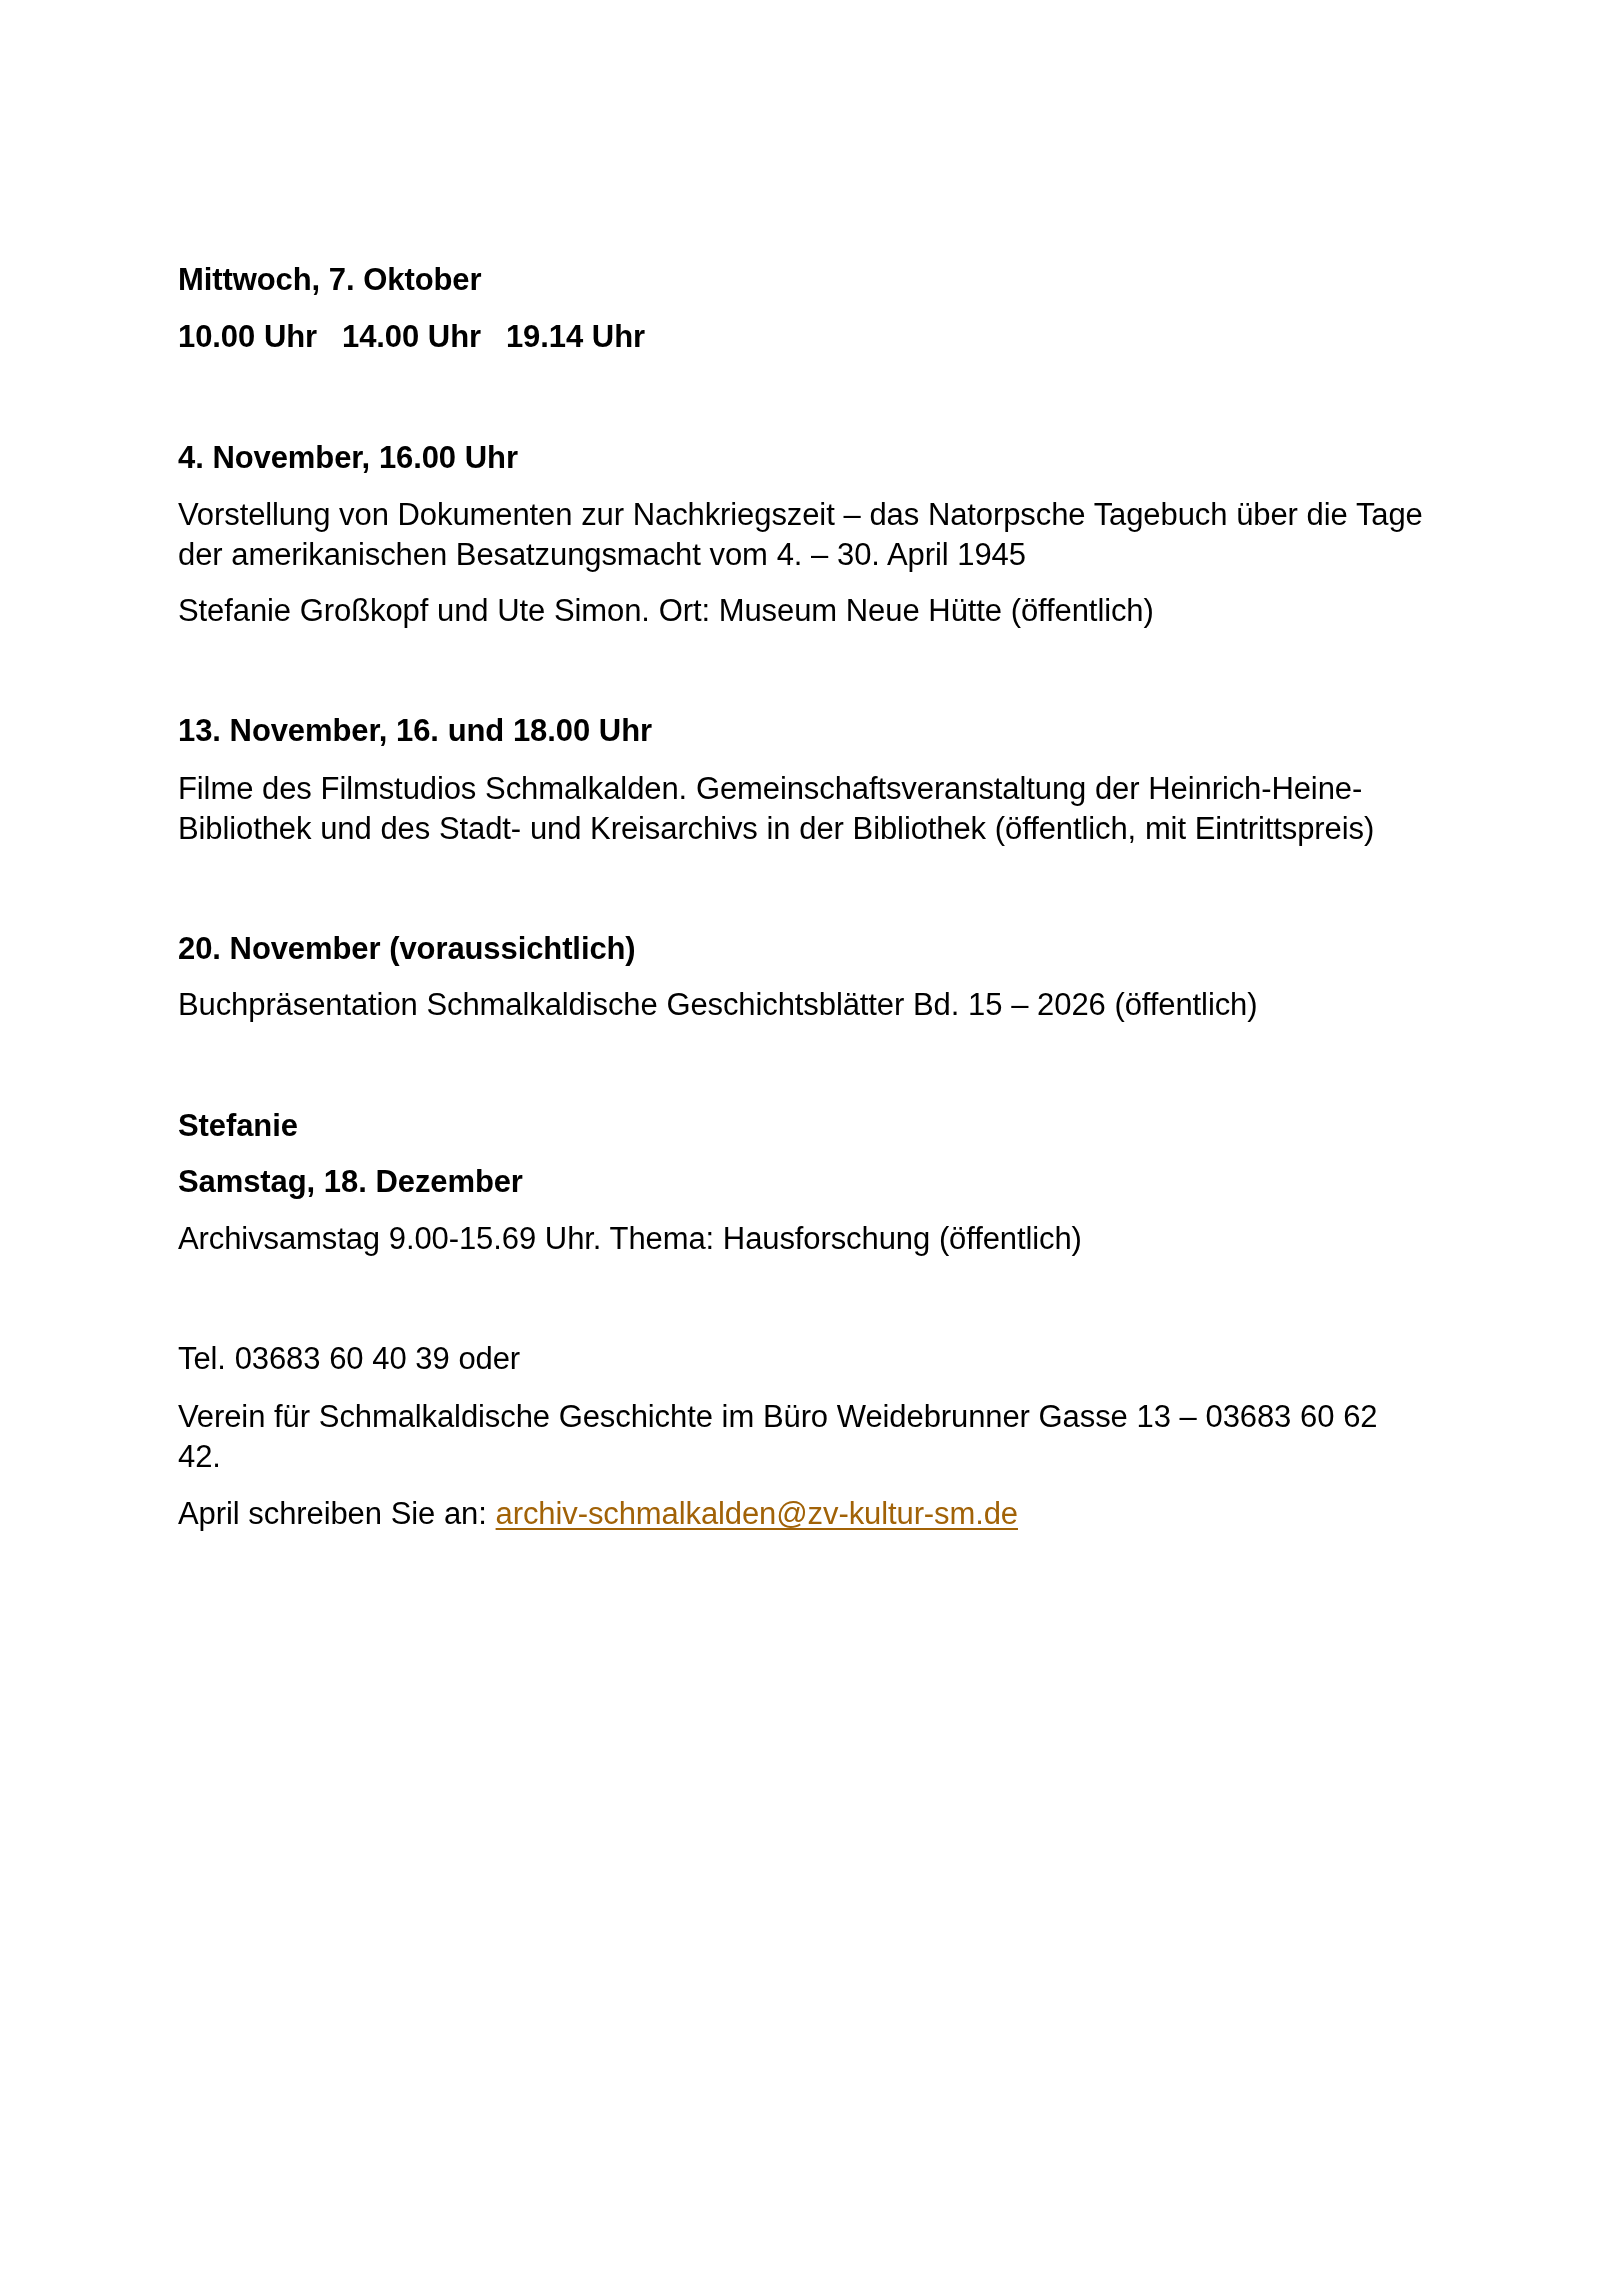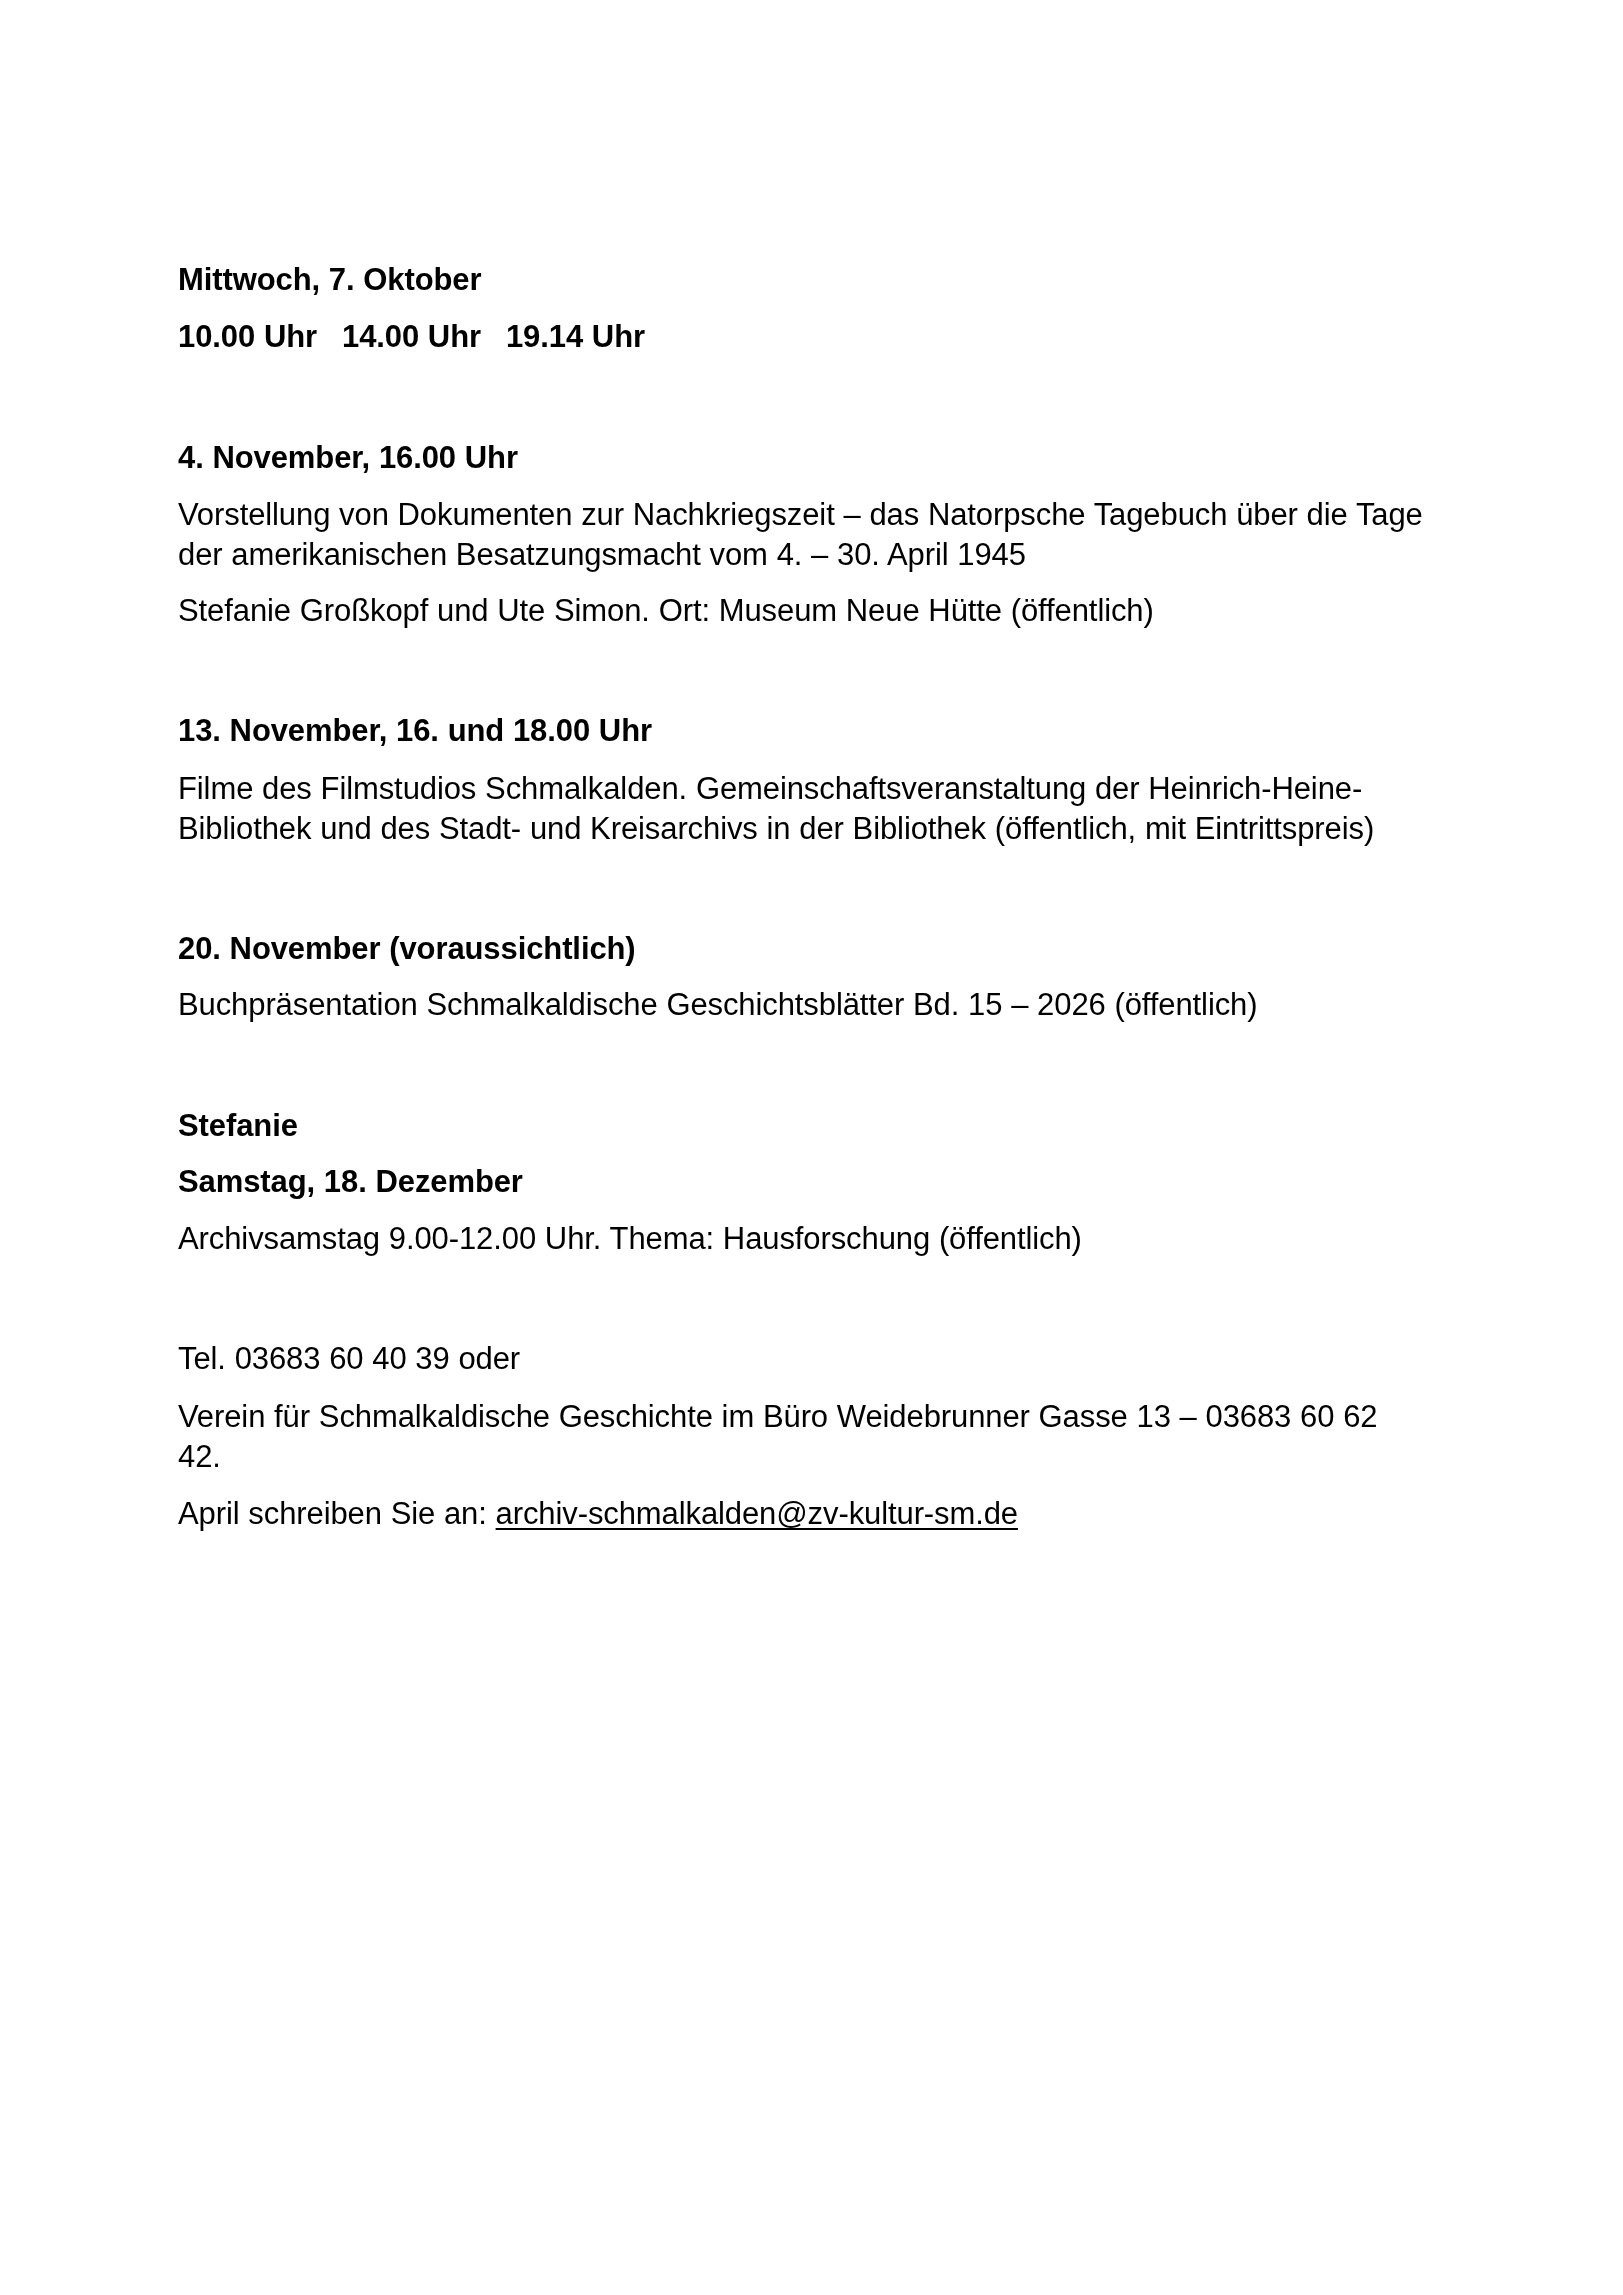--- a/index.html
+++ b/index.html
@@ -48,21 +48,21 @@
     margin-bottom: 15.7px;
   }
 
   
   .gap-lg { height: 63px; }
 
   
   .times .t-gap { display: inline-block; width: 25px; }
 
   a.mail {
-    color: #000000;
+    color: #a16207;
     text-underline-offset: 3.9px;
     text-decoration-thickness: 2px;
   }
 </style>
 </head>
 <body>
 
 <div class="page">
   <div class="doc-body">
 
@@ -90,21 +90,21 @@
     <p class="p bold tight">20. November (voraussichtlich)</p>
 
     <p class="p">Buchpräsentation Schmalkaldische Geschichtsblätter Bd. 15 – 2026 (öffentlich)</p>
 
     <div class="gap-lg"></div>
 
     <p class="p bold tight">Stefanie</p>
 
     <p class="p bold">Samstag, 18. Dezember</p>
 
-    <p class="p">Archivsamstag 9.00-12.00 Uhr. Thema: Hausforschung (öffentlich)</p>
+    <p class="p">Archivsamstag 9.00-15.69 Uhr. Thema: Hausforschung (öffentlich)</p>
 
     <div class="gap-lg"></div>
 
 
     <p class="p">Tel. 03683 60 40 39 oder</p>
 
     <p class="p">Verein für Schmalkaldische Geschichte im Büro Weidebrunner Gasse 13 – 03683 60 62 42.</p>
 
     <p class="p"><span>April schreiben Sie an: </span><a class="mail" href="#">archiv-schmalkalden@zv-kultur-sm.de</a></p>
 

